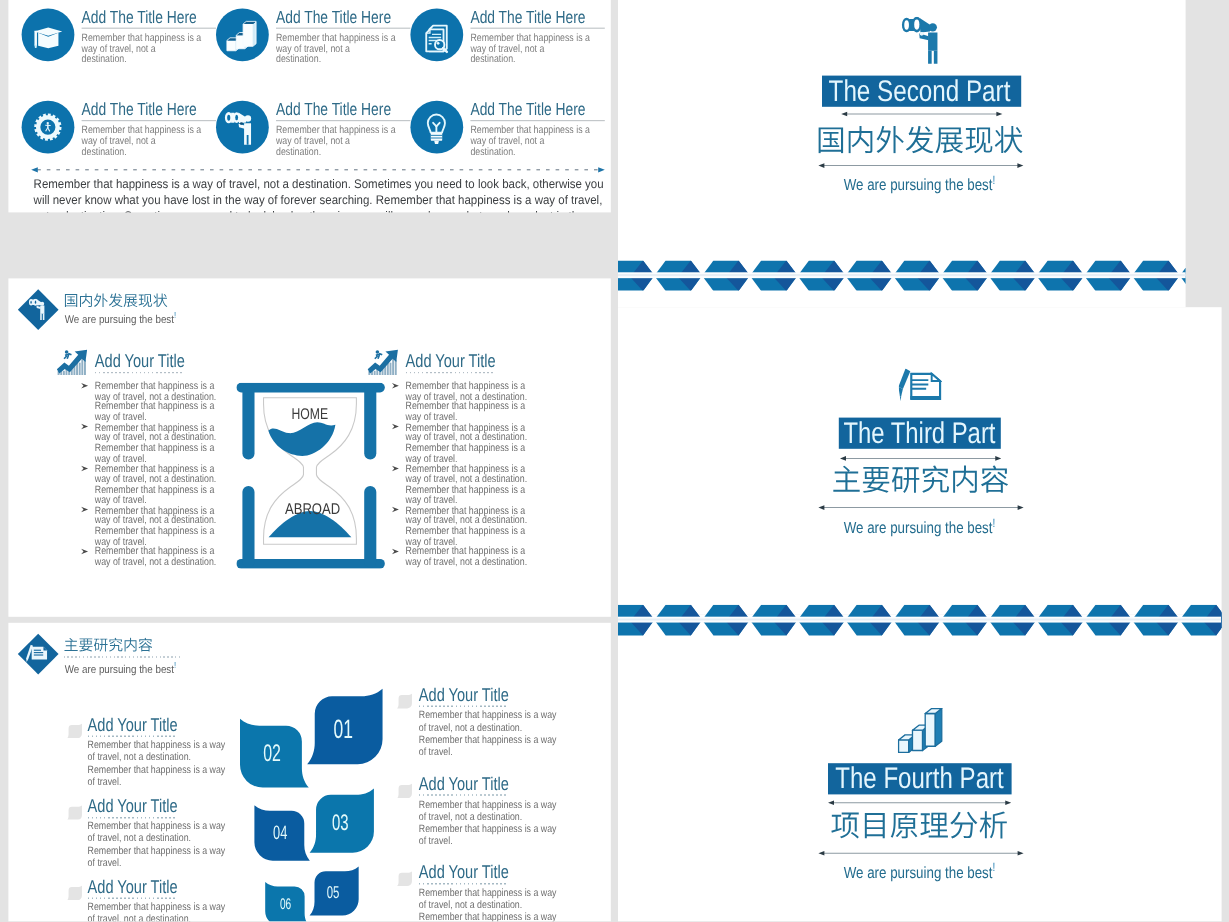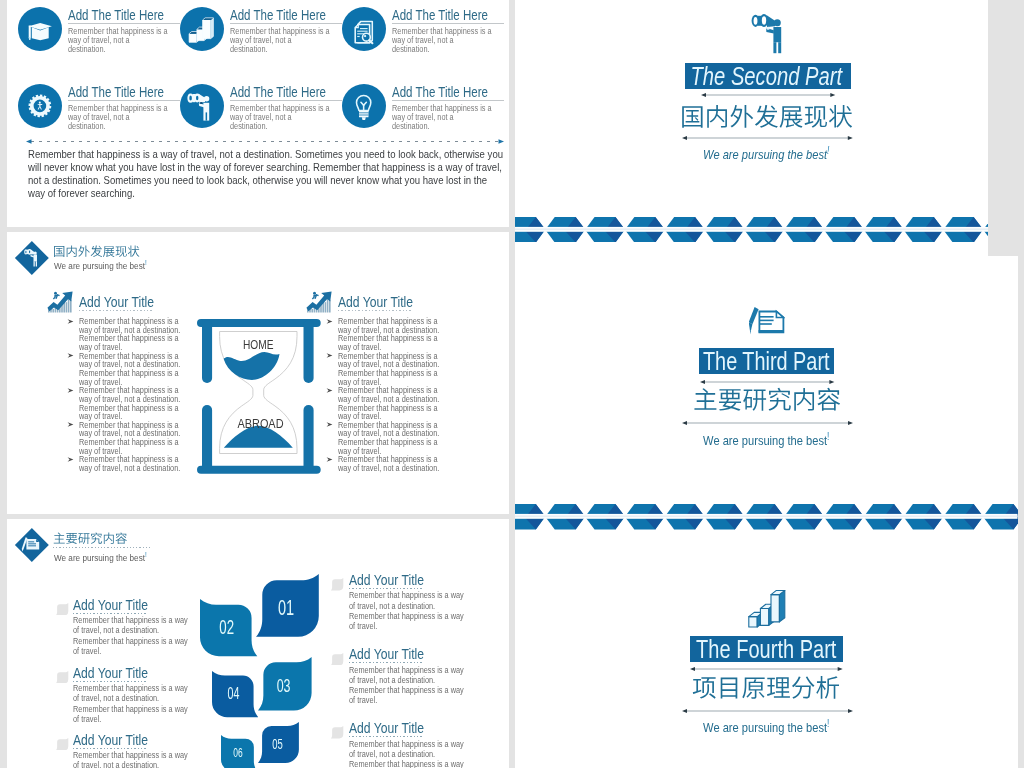--- a/index.html
+++ b/index.html
@@ -2,25 +2,25 @@
 <html><head>
 <meta charset="utf-8">
 <title>PPT Template Preview</title>
 <style>
   html,body{margin:0;padding:0;}
   body{width:1024px;height:768px;background:#e3e3e3;overflow:hidden;
        font-family:"Liberation Sans",sans-serif;-webkit-font-smoothing:antialiased;}
   #stage{position:relative;width:1024px;height:768px;}
   .slide{position:absolute;background:#fff;overflow:hidden;}
   
-  #s1{left:6.5px;top:0;width:502px;height:227px;}
+  #s1{left:6.5px;top:0;width:502px;height:177px;}
   #s2{left:6.5px;top:232px;width:502px;height:282px;}
   #s3{left:6.5px;top:519px;width:502px;height:249px;}
   
-  #s4{left:515px;top:0;width:473px;height:256px;font-style:italic;}
+  #s4{left:515px;top:0;width:473px;height:256px;}
   #s5{left:515px;top:256px;width:502.5px;height:256px;}
   #s6{left:515px;top:512px;width:502.5px;height:256px;}
 
   
   .feat{position:absolute;width:150px;}
   .feat .circle{position:absolute;left:0;top:0;width:44px;height:44px;border-radius:50%;
       background:#0C72AC;}
   .feat .circle svg{position:absolute;left:0;top:0;}
   .feat .ftitle{position:absolute;left:50px;top:1px;font-size:14.6px;color:#2E6A87;
       letter-spacing:0;white-space:nowrap;transform:scaleX(.79);transform-origin:0 50%;

